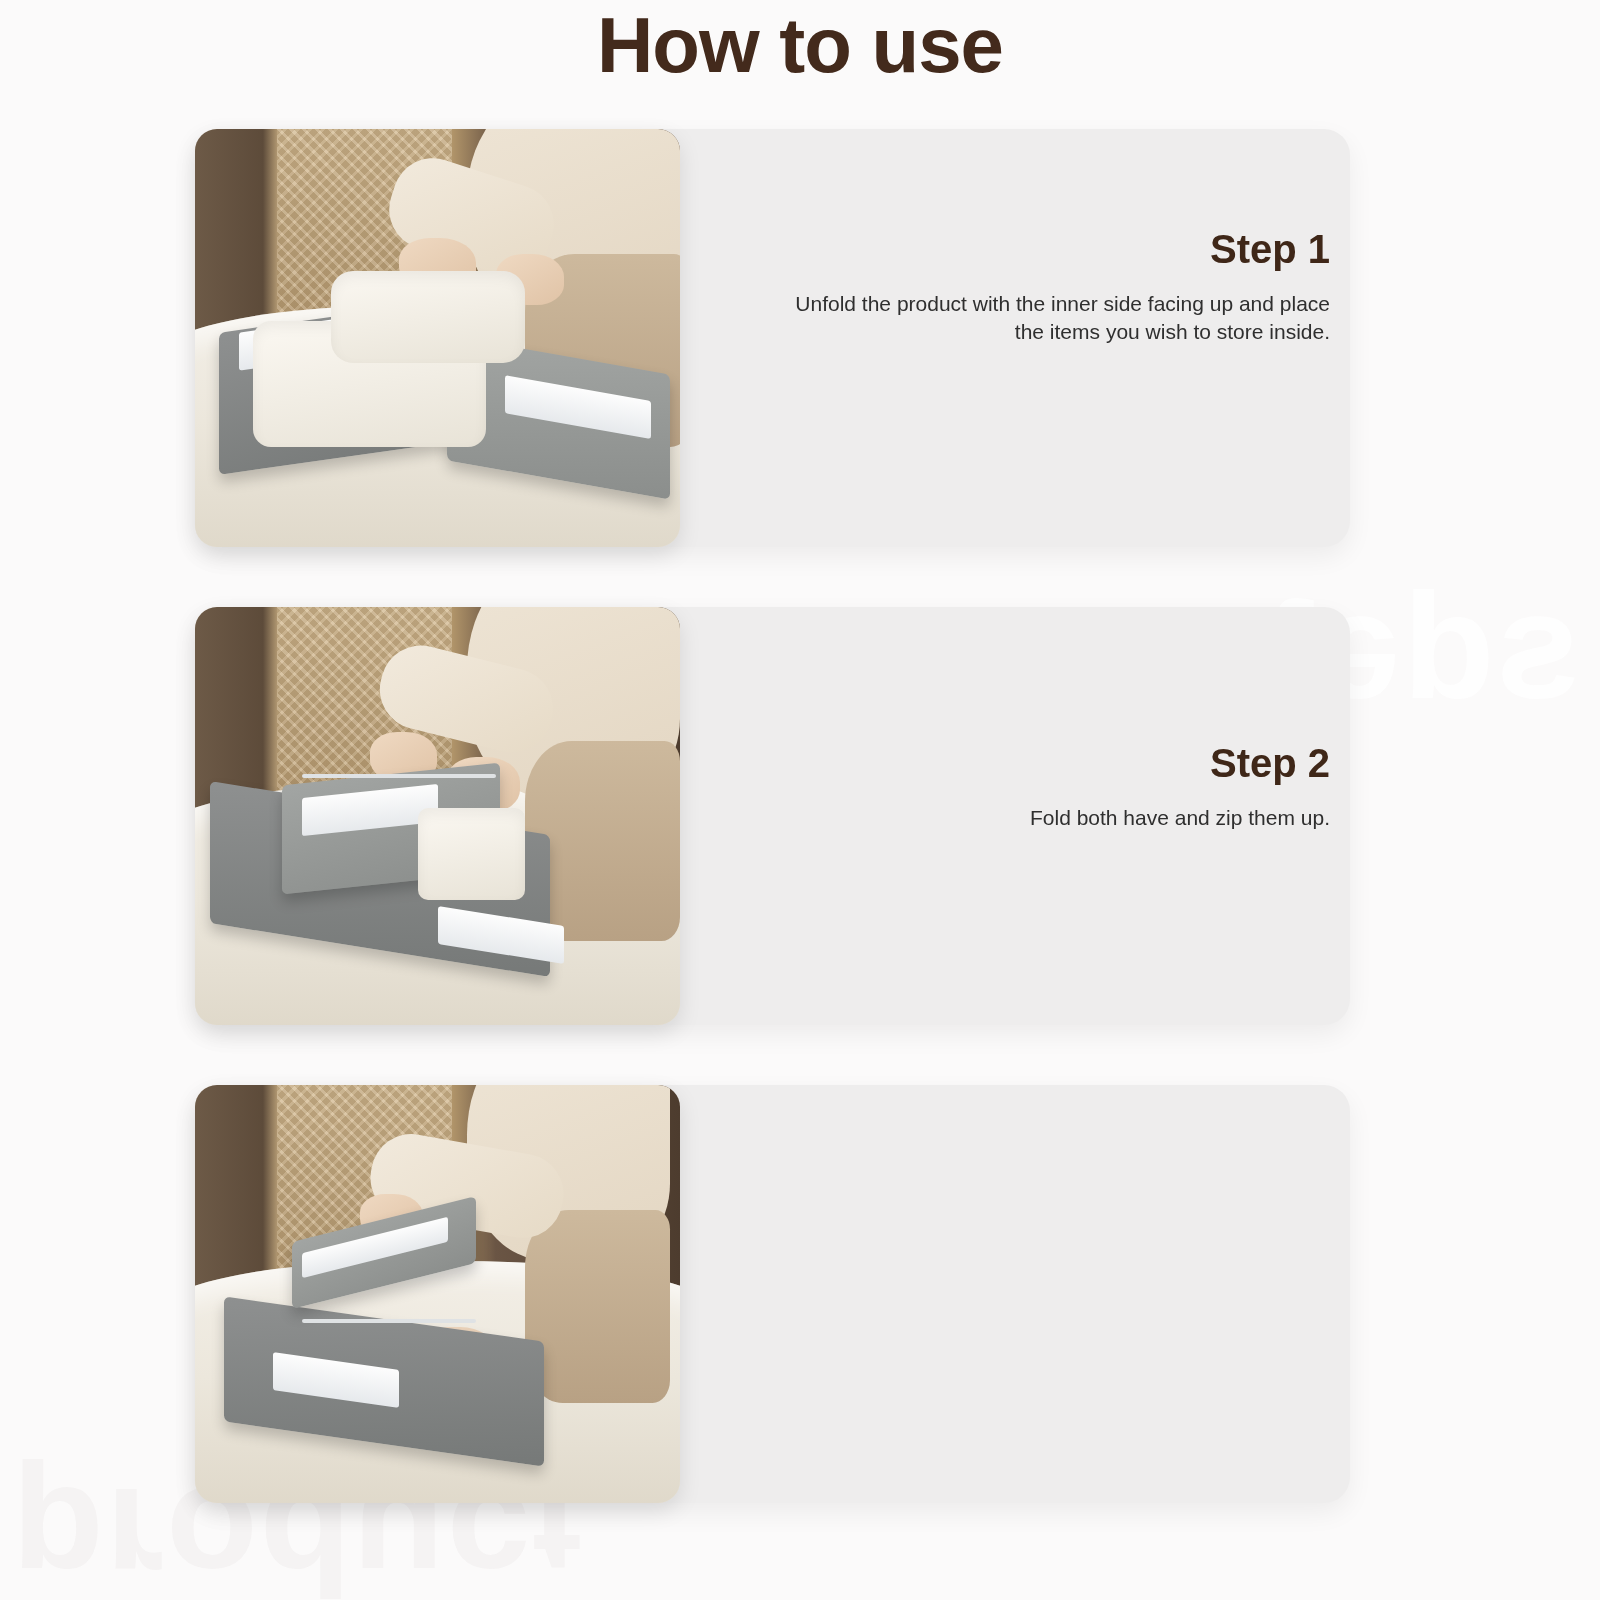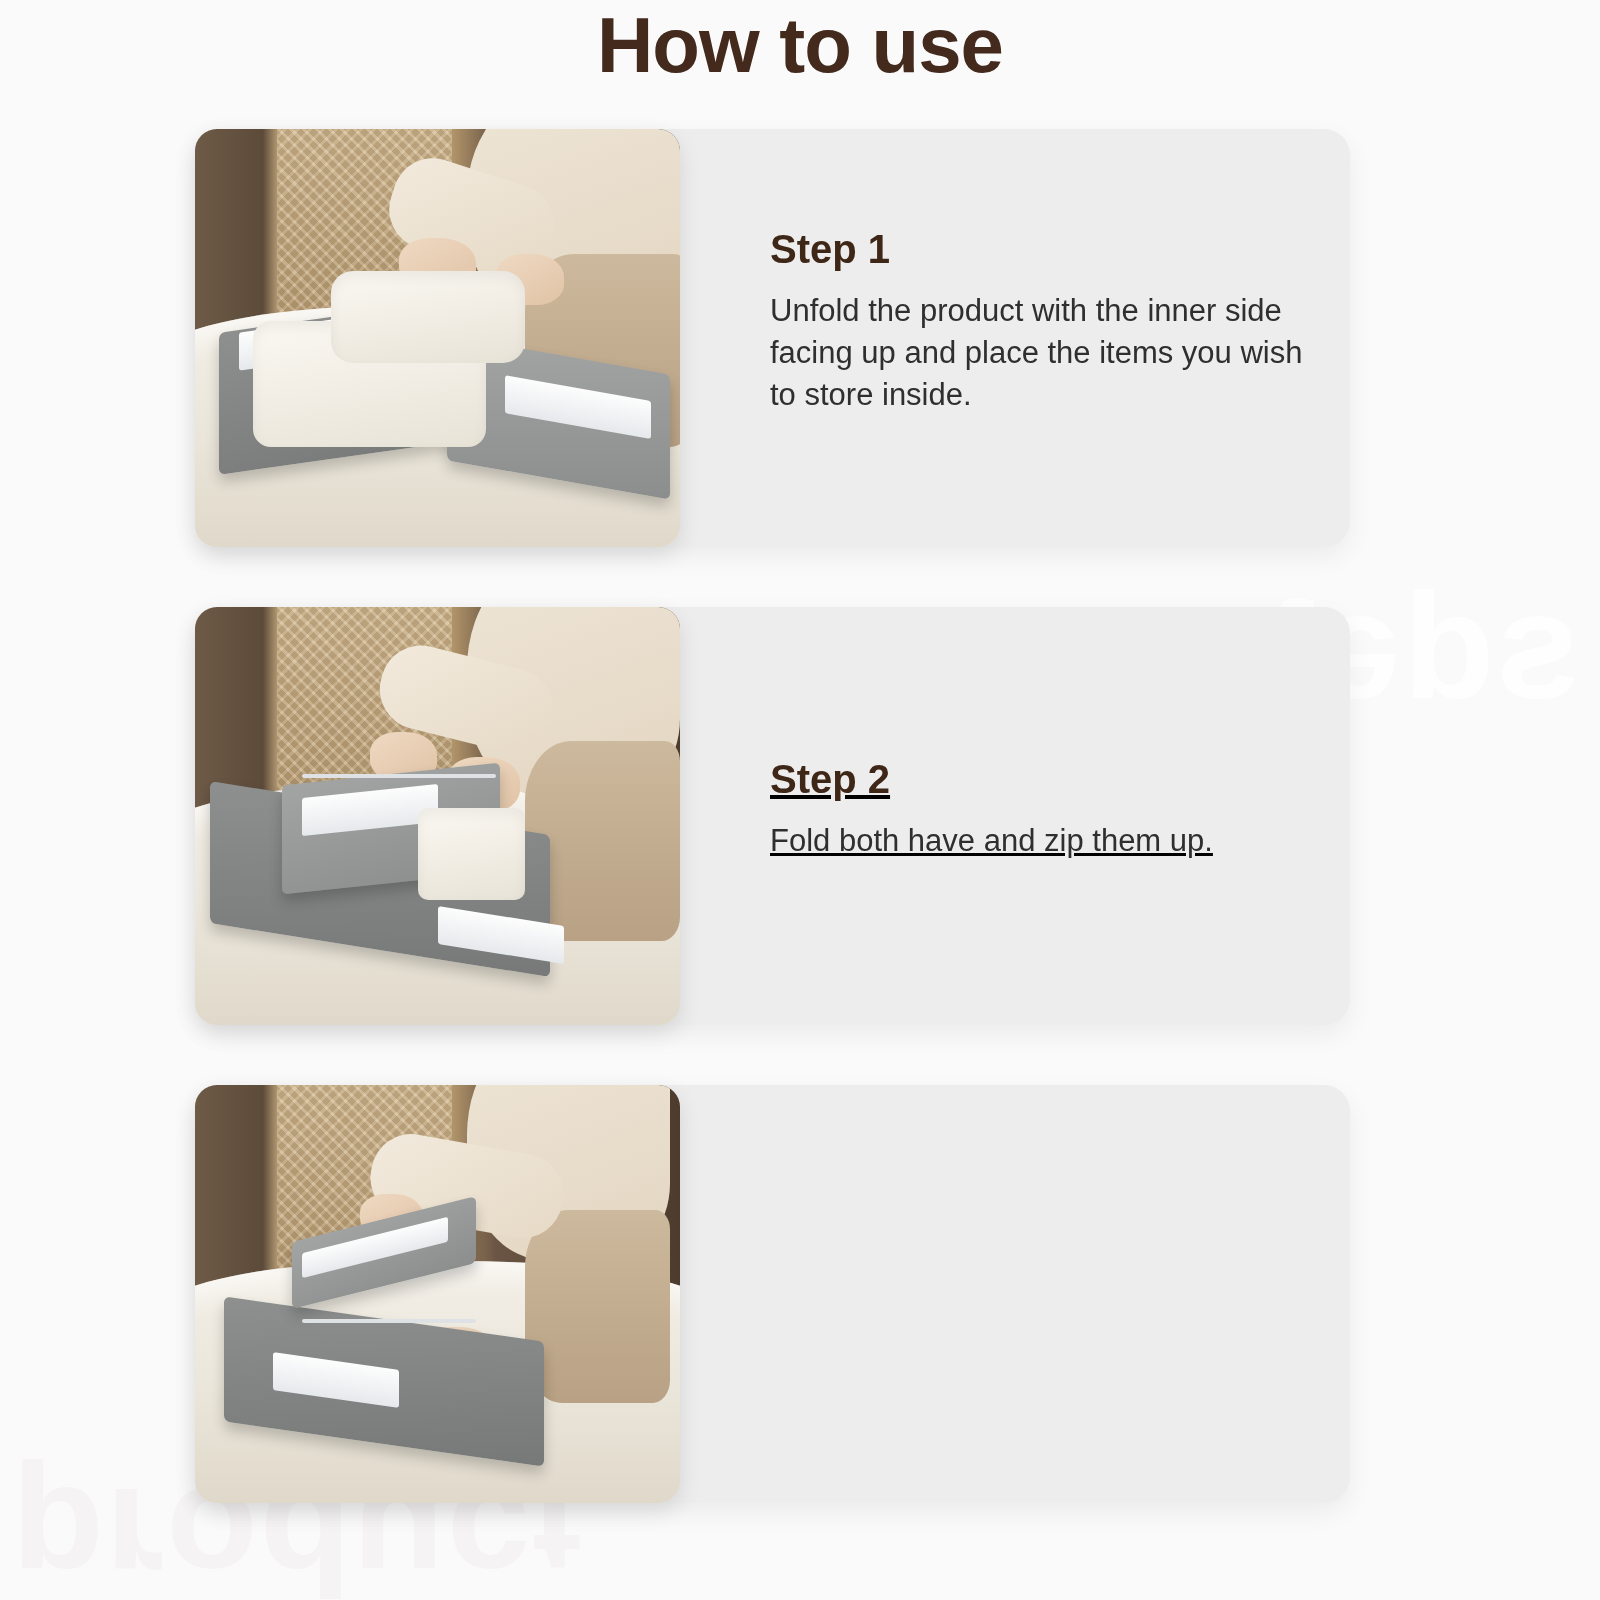--- a/index.html
+++ b/index.html
@@ -56,20 +56,21 @@
   
   .steps {
     position: relative;
     z-index: 2;
     margin-top: 38px;
   }
   .step-row {
     position: relative;
     height: 420px;
     margin-bottom: 58px;
+    text-align: right;
   }
 
   .card {
     position: absolute;
     left: 195px;
     top: 0;
     width: 1155px;
     height: 418px;
     background: #eeeded;
     border-radius: 26px;
@@ -94,28 +95,28 @@
     width: 560px;
   }
   .step-head {
     color: #3f2718;
     font-size: 40px;
     font-weight: 700;
     margin: 0 0 18px 0;
   }
   .step-body {
     color: #2f2f2f;
-    font-size: 31px;
+    font-size: 21px;
     line-height: 1.35;
     margin: 0;
   }
 
   
   .tb-1 { top: 98px; }
-  .tb-2 { top: 150px; text-decoration: underline; }
+  .tb-2 { top: 134px; }
   .tb-3 { top: 200px; }
 
   
   .scene { position: absolute; inset: 0; }
   .wall {
     position: absolute; left:0; top:0; right:0; height: 55%;
     background: linear-gradient(90deg,#6d5a47 0%,#5d4b3a 14%, #cdb184 18%, #c9ad7e 46%, #b99c6e 52%, #6a5544 62%, #4d3c2e 100%);
   }
   .rattan {
     position: absolute; left: 17%; top: 0; width: 36%; height: 55%;

